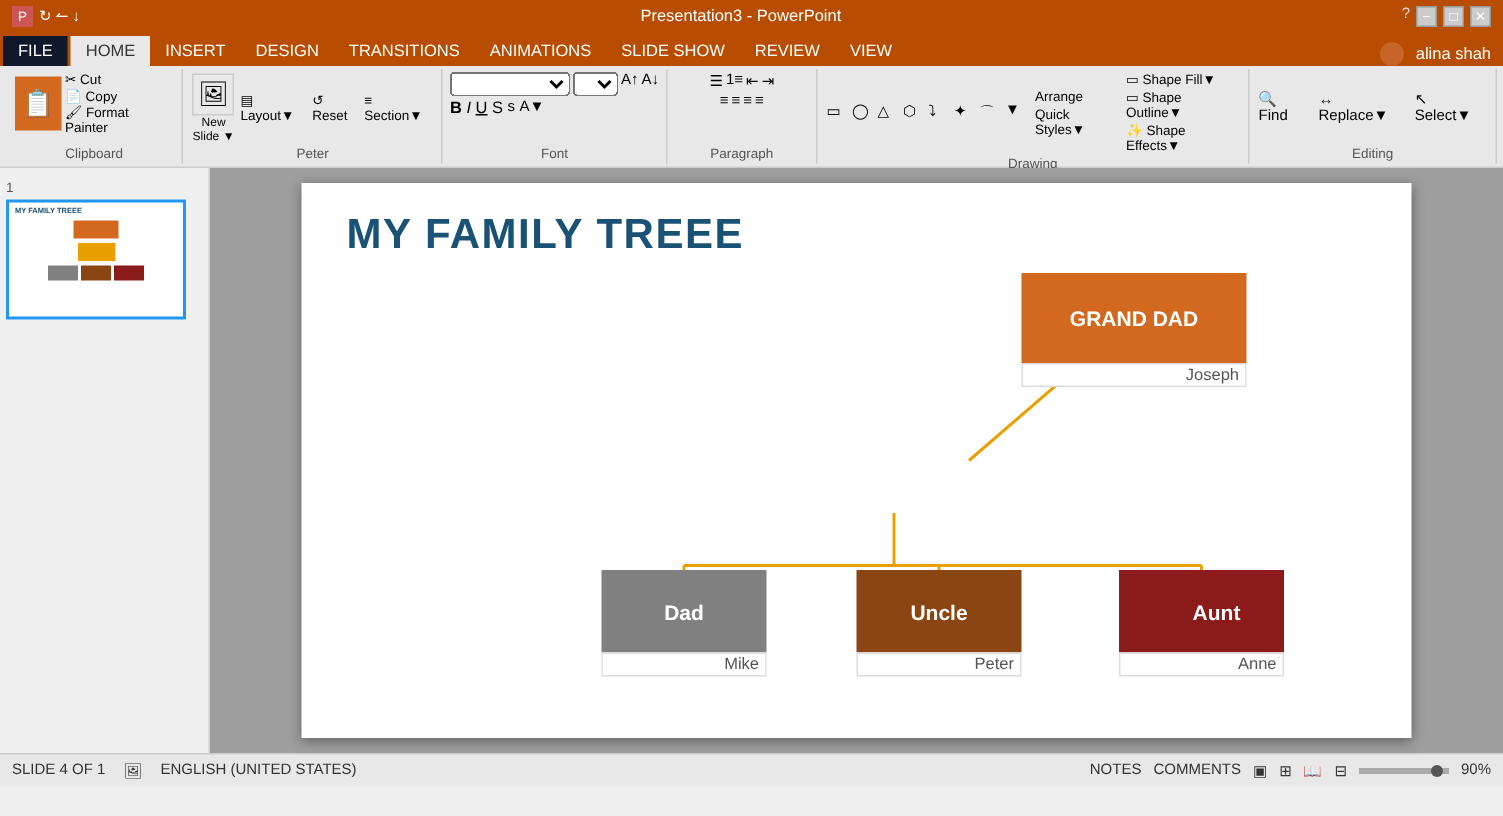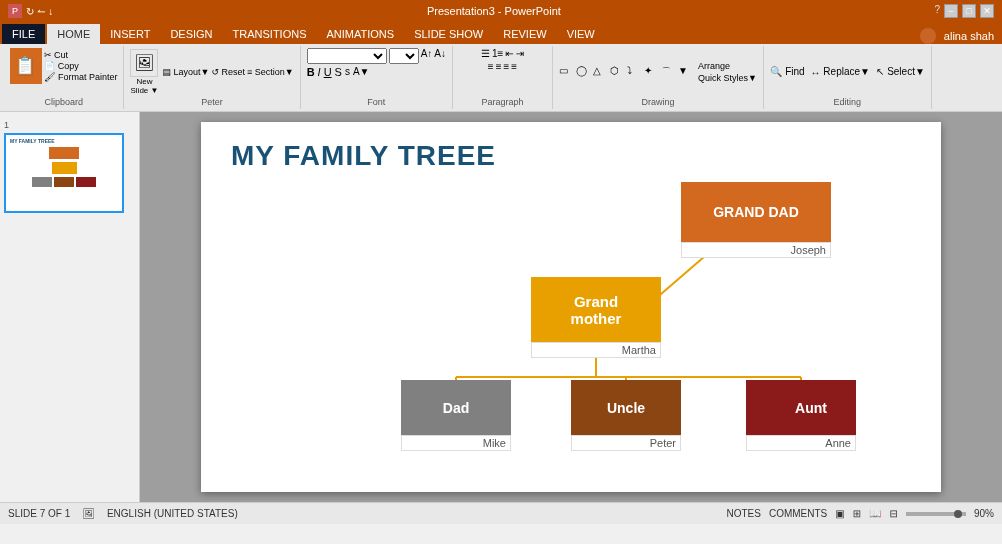--- a/index.html
+++ b/index.html
@@ -338,20 +338,25 @@
         <span style="cursor:pointer;font-size:10px;">⬡</span>
         <span style="cursor:pointer;font-size:10px;">⤵</span>
         <span style="cursor:pointer;font-size:10px;">✦</span>
         <span style="cursor:pointer;font-size:10px;">⌒</span>
         <span style="cursor:pointer;font-size:10px;">▼</span>
       </div>
       <div style="display:flex;flex-direction:column;gap:2px;font-size:9px;">
         <div style="cursor:pointer;">Arrange</div>
         <div style="cursor:pointer;">Quick Styles▼</div>
       </div>
+      <div style="display:flex;flex-direction:column;gap:2px;font-size:9px;">
+        <div style="cursor:pointer;">▭ Shape Fill▼</div>
+        <div style="cursor:pointer;">▭ Shape Outline▼</div>
+        <div style="cursor:pointer;">✨ Shape Effects▼</div>
+      </div>
     </div>
     <div class="ribbon-group-label">Drawing</div>
   </div>
 
   <div class="ribbon-group">
     <div class="ribbon-group-content" style="gap:6px;font-size:10px;">
       <div style="cursor:pointer;">🔍 Find</div>
       <div style="cursor:pointer;">↔ Replace▼</div>
       <div style="cursor:pointer;">↖ Select▼</div>
     </div>
@@ -400,45 +405,41 @@
         <line x1="600" y1="255" x2="600" y2="258" stroke="#e8a000" stroke-width="2"></line>
       </svg>
 
       <div class="slide-title">MY FAMILY TREEE</div>
 
       <div class="node" style="left:480px;top:60px;width:150px;">
         <div class="node-box" style="background:#d2691e;height:60px;width:150px;">GRAND DAD</div>
         <div class="node-name">Joseph</div>
       </div>
 
-      <div class="node" style="left:330px;top:155px;width:130px;">
-        <div class="node-box" style="background:#e8a000;height:65px;width:130px;font-size:15px;">Grand<br>mother</div>
-        <div class="node-name">Martha</div>
-      </div>
 
       <div class="node" style="left:200px;top:258px;width:110px;">
         <div class="node-box" style="background:#808080;height:55px;width:110px;">Dad</div>
         <div class="node-name">Mike</div>
       </div>
 
       <div class="node" style="left:370px;top:258px;width:110px;">
         <div class="node-box" style="background:#8b4513;height:55px;width:110px;">Uncle</div>
         <div class="node-name">Peter</div>
       </div>
 
       <div class="node" style="left:545px;top:258px;width:110px;">
         <div class="node-box" style="background:#8b1a1a;height:55px;width:110px;padding-left:20px;">Aunt</div>
         <div class="node-name">Anne</div>
       </div>
     </div>
   </div>
 </div>
 
 <div class="status-bar">
-  <span>SLIDE 7 OF 1</span>
+  <span>SLIDE 4 OF 1</span>
   <span>🖼</span>
   <span>ENGLISH (UNITED STATES)</span>
   <div class="status-right">
     <span style="cursor:pointer;">NOTES</span>
     <span style="cursor:pointer;">COMMENTS</span>
     <span style="cursor:pointer;">▣</span>
     <span style="cursor:pointer;">⊞</span>
     <span style="cursor:pointer;">📖</span>
     <span style="cursor:pointer;">⊟</span>
     <div class="zoom-slider">

